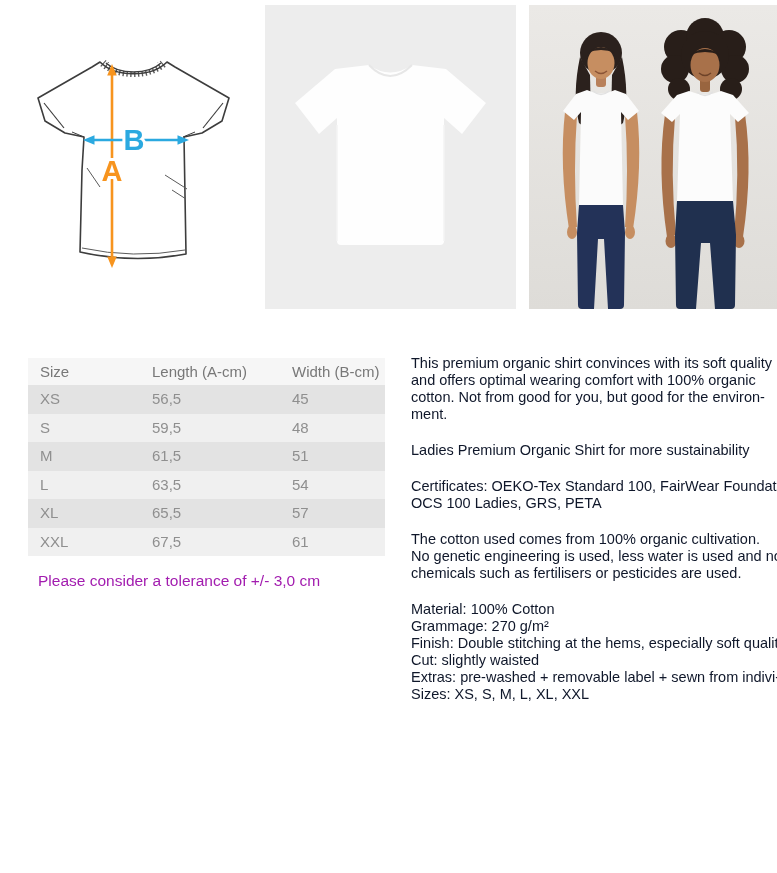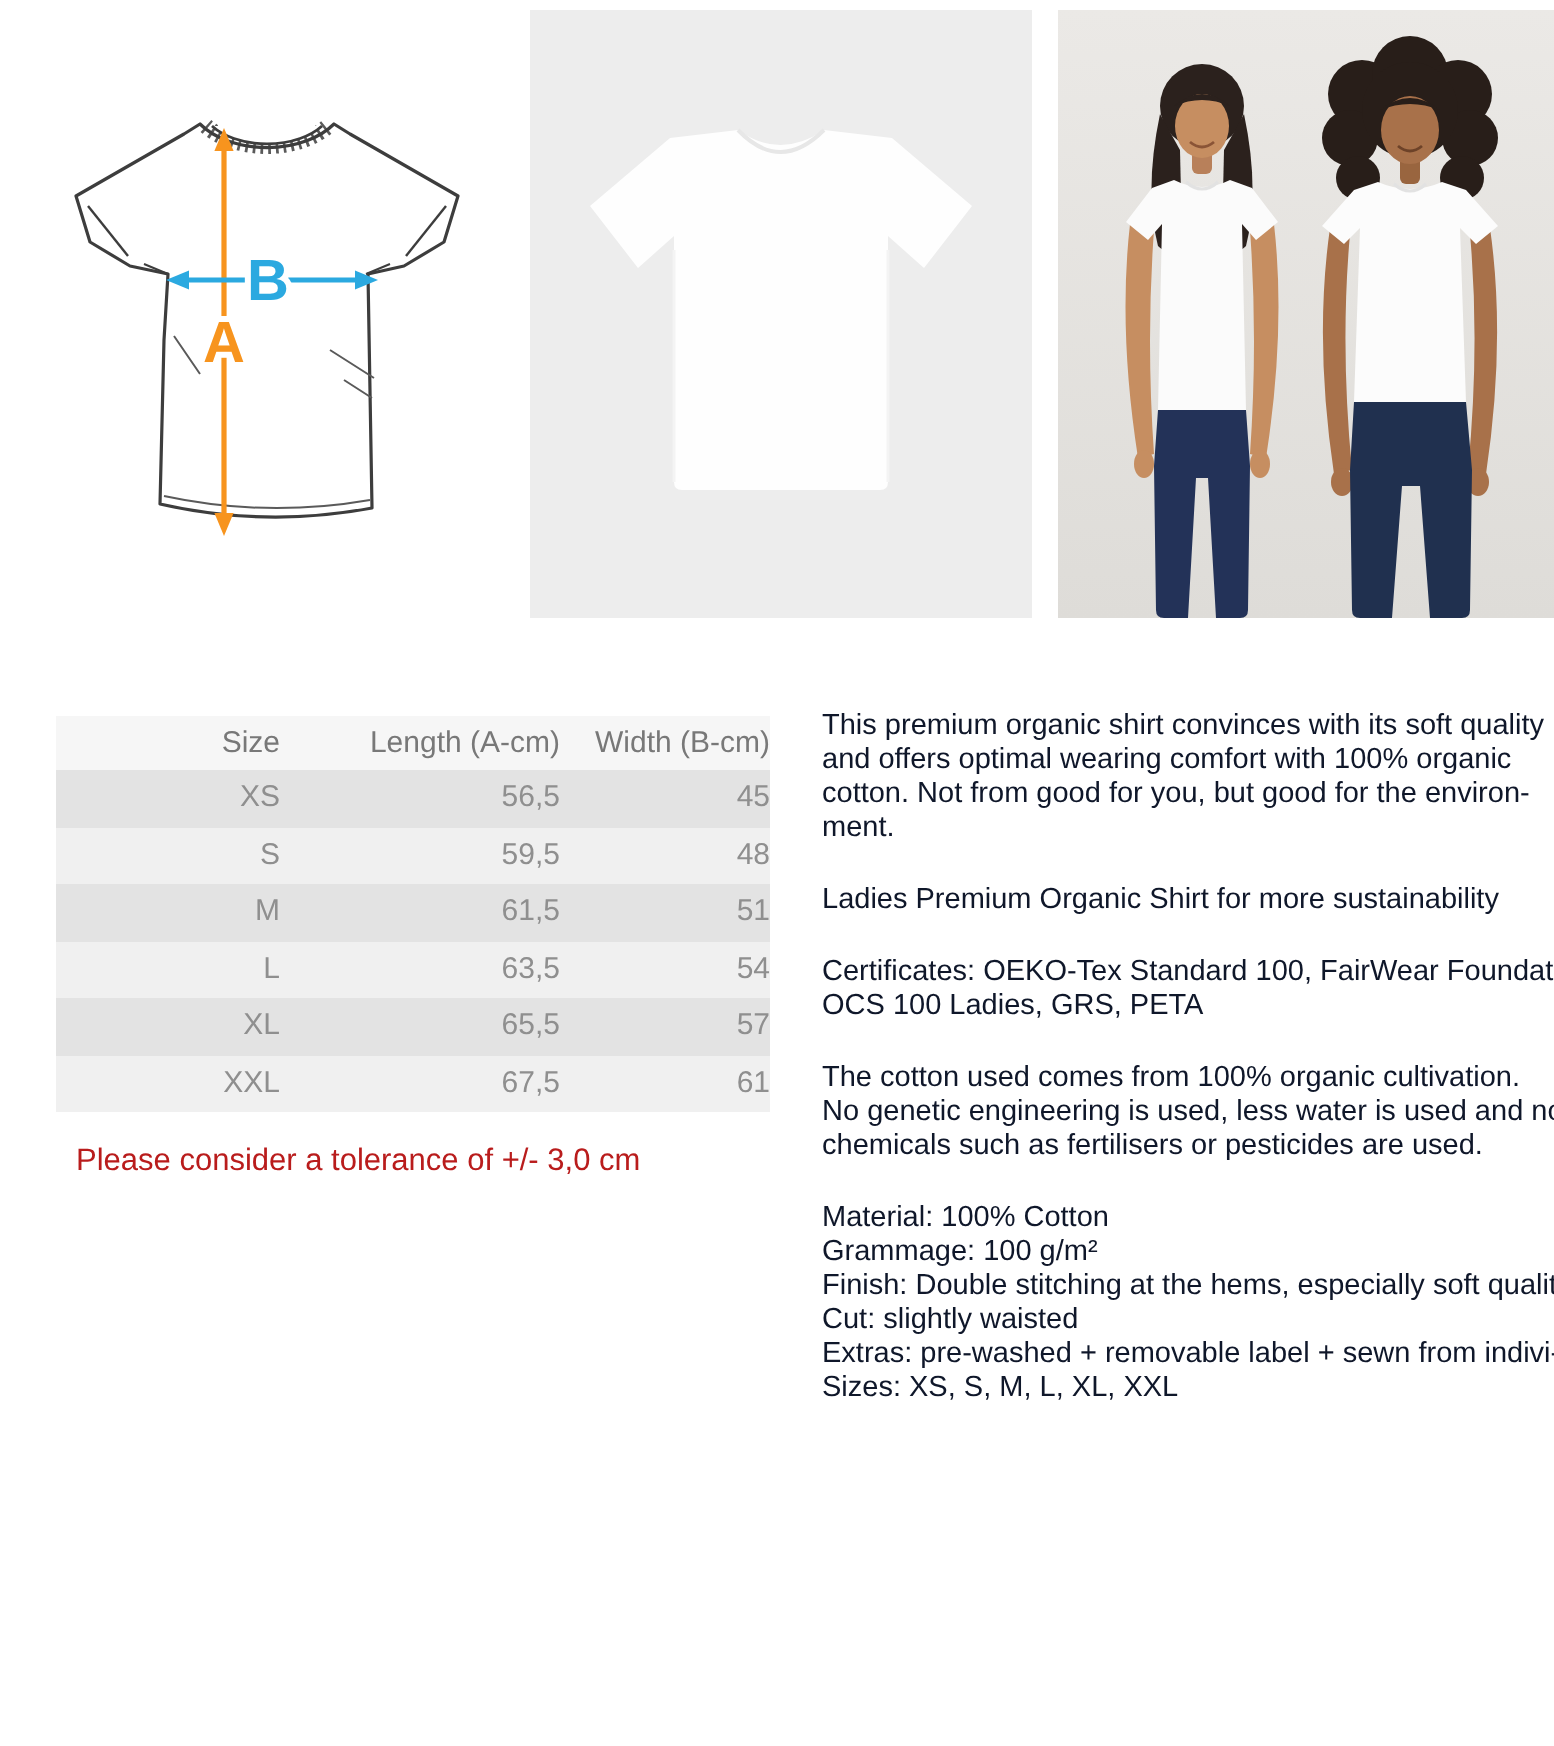--- a/index.html
+++ b/index.html
@@ -9,26 +9,26 @@
   
   .img-block{position:absolute;overflow:hidden;}
   .diagram-block{left:0;top:0;width:250px;height:320px;background:#fff;}
   .flat-tee-block{left:265px;top:5px;width:251px;height:304px;background:#ededed;}
   .photo-block{left:529px;top:5px;width:248px;height:304px;}
   .img-block svg{display:block;width:100%;height:100%;}
 
   
   .size-table{position:absolute;left:28px;top:358px;width:357px;font-size:15px;color:#8f8f8f;}
   .st-row{display:grid;grid-template-columns:112px 140px 1fr;align-items:center;height:28.5px;line-height:28.5px;}
-  .st-row > div{padding-left:12px;white-space:nowrap;text-align:right;}
+  .st-row > div{padding-left:12px;white-space:nowrap;}
   .st-header{height:27px;line-height:27px;background:#f6f6f6;color:#787878;}
   .st-row.odd{background:#e3e3e3;}
   .st-row.even{background:#f0f0f0;}
 
-  .tolerance-note{position:absolute;left:38px;top:572px;font-size:15.5px;color:#b91c1c;white-space:nowrap;}
+  .tolerance-note{position:absolute;left:38px;top:572px;font-size:15.5px;color:#a21caf;white-space:nowrap;}
 
   
   .description{position:absolute;left:411px;top:355px;width:362px;color:#0f172a;font-size:14.5px;line-height:17px;}
   .description .para{margin:0 0 19px 0;}
   .description .line{white-space:nowrap;}
 
   
   .dim-label{font-family:"Liberation Sans",sans-serif;font-weight:bold;font-size:29px;paint-order:stroke;stroke:#ffffff;stroke-width:6px;stroke-linejoin:round;}
 </style>
 </head>
@@ -184,21 +184,21 @@
       <div class="line">Certificates: OEKO-Tex Standard 100, FairWear Foundation,</div>
       <div class="line">OCS 100 Ladies, GRS, PETA</div>
     </div>
     <div class="para">
       <div class="line">The cotton used comes from 100% organic cultivation.</div>
       <div class="line">No genetic engineering is used, less water is used and no</div>
       <div class="line">chemicals such as fertilisers or pesticides are used.</div>
     </div>
     <div class="para">
       <div class="line">Material: 100% Cotton</div>
-      <div class="line">Grammage: 100 g/m²</div>
+      <div class="line">Grammage: 270 g/m²</div>
       <div class="line">Finish: Double stitching at the hems, especially soft quality</div>
       <div class="line">Cut: slightly waisted</div>
       <div class="line">Extras: pre-washed + removable label + sewn from indivi-</div>
       <div class="line">Sizes: XS, S, M, L, XL, XXL</div>
     </div>
   </div>
 
 </div>
 
 </body></html>

